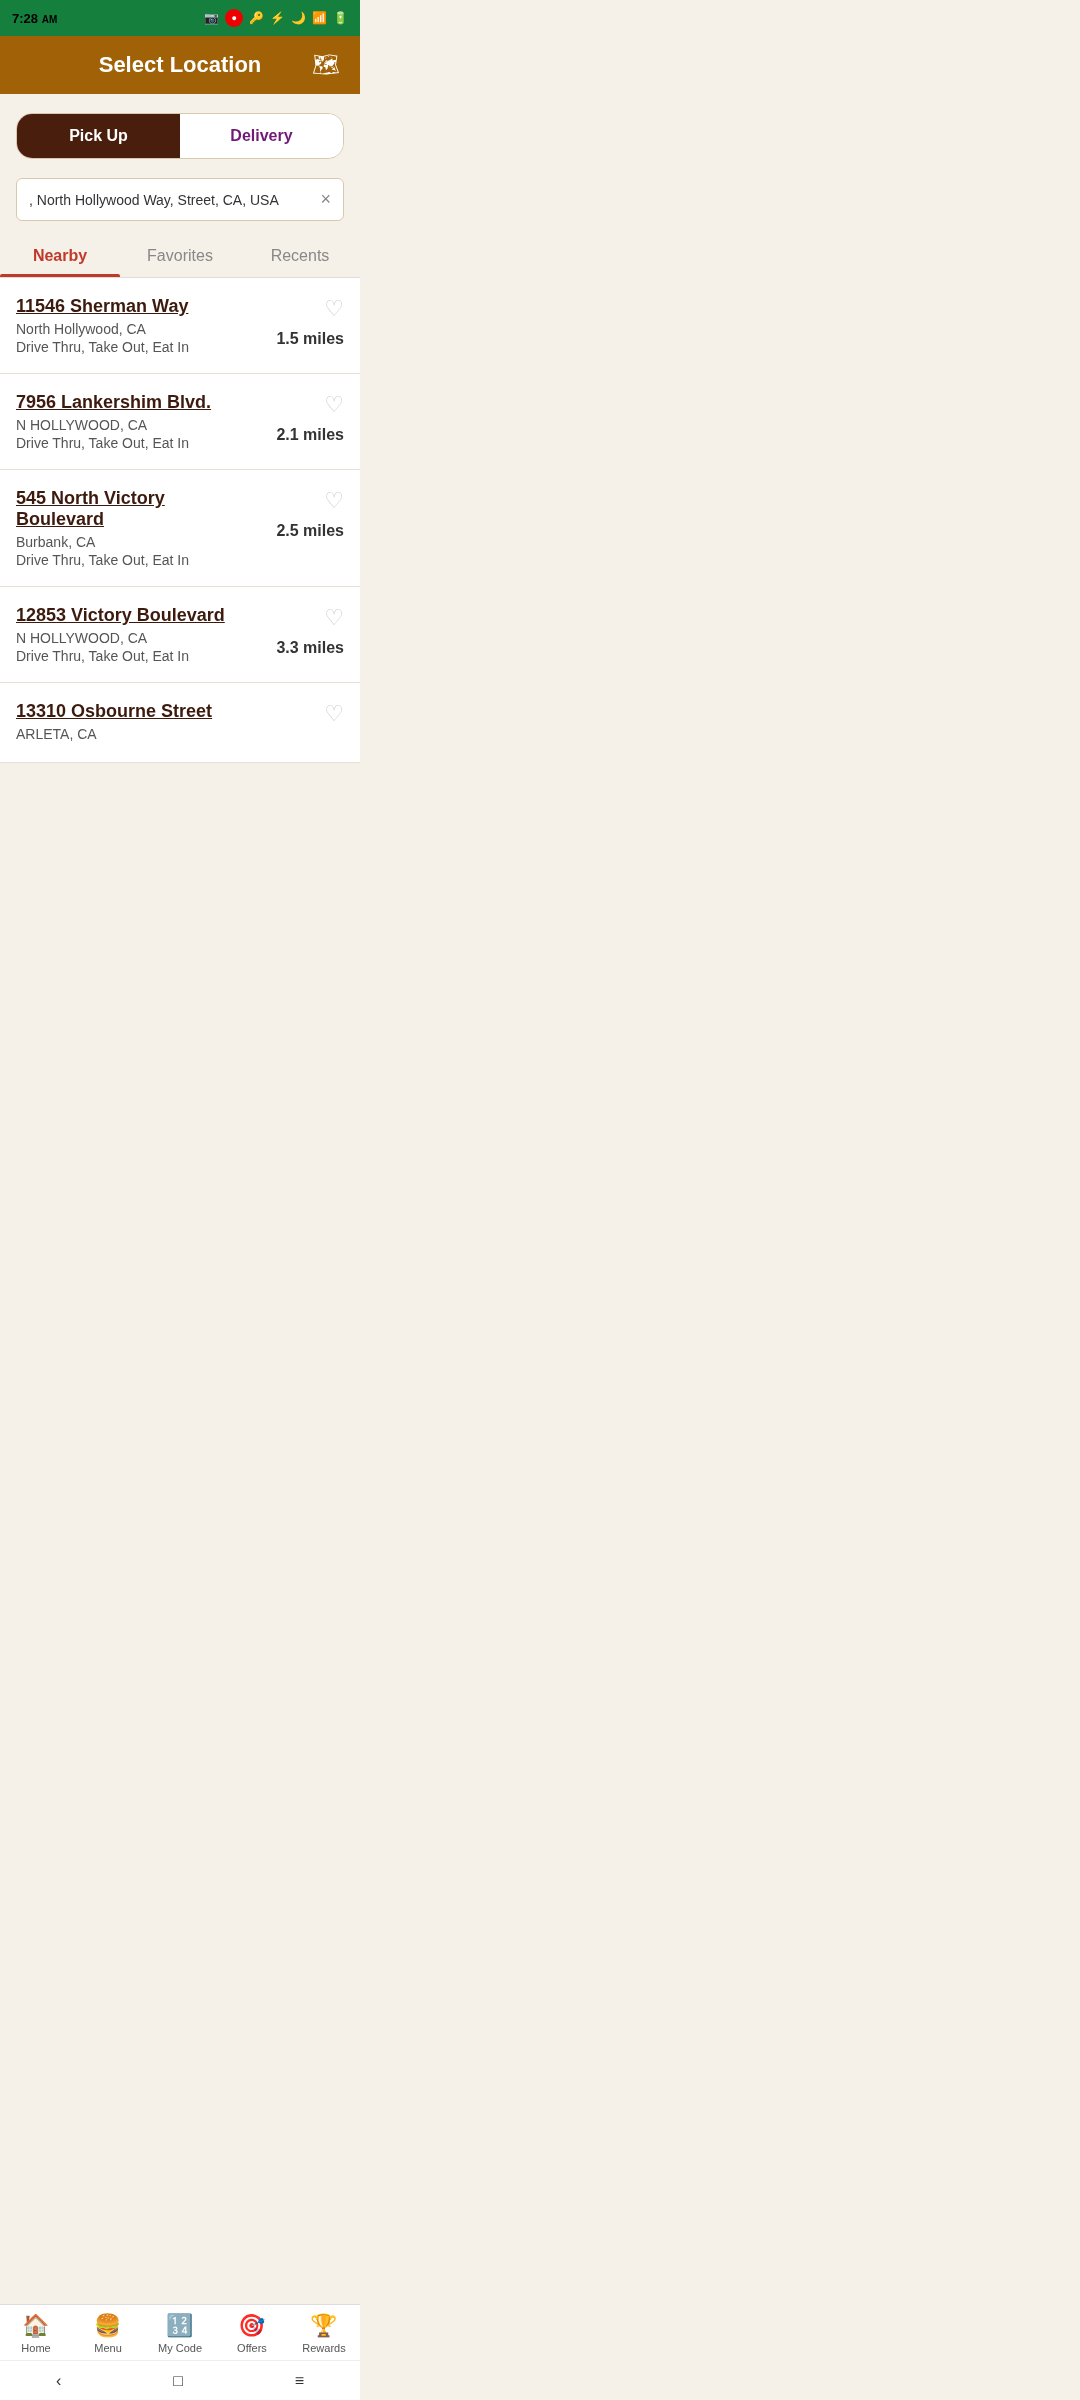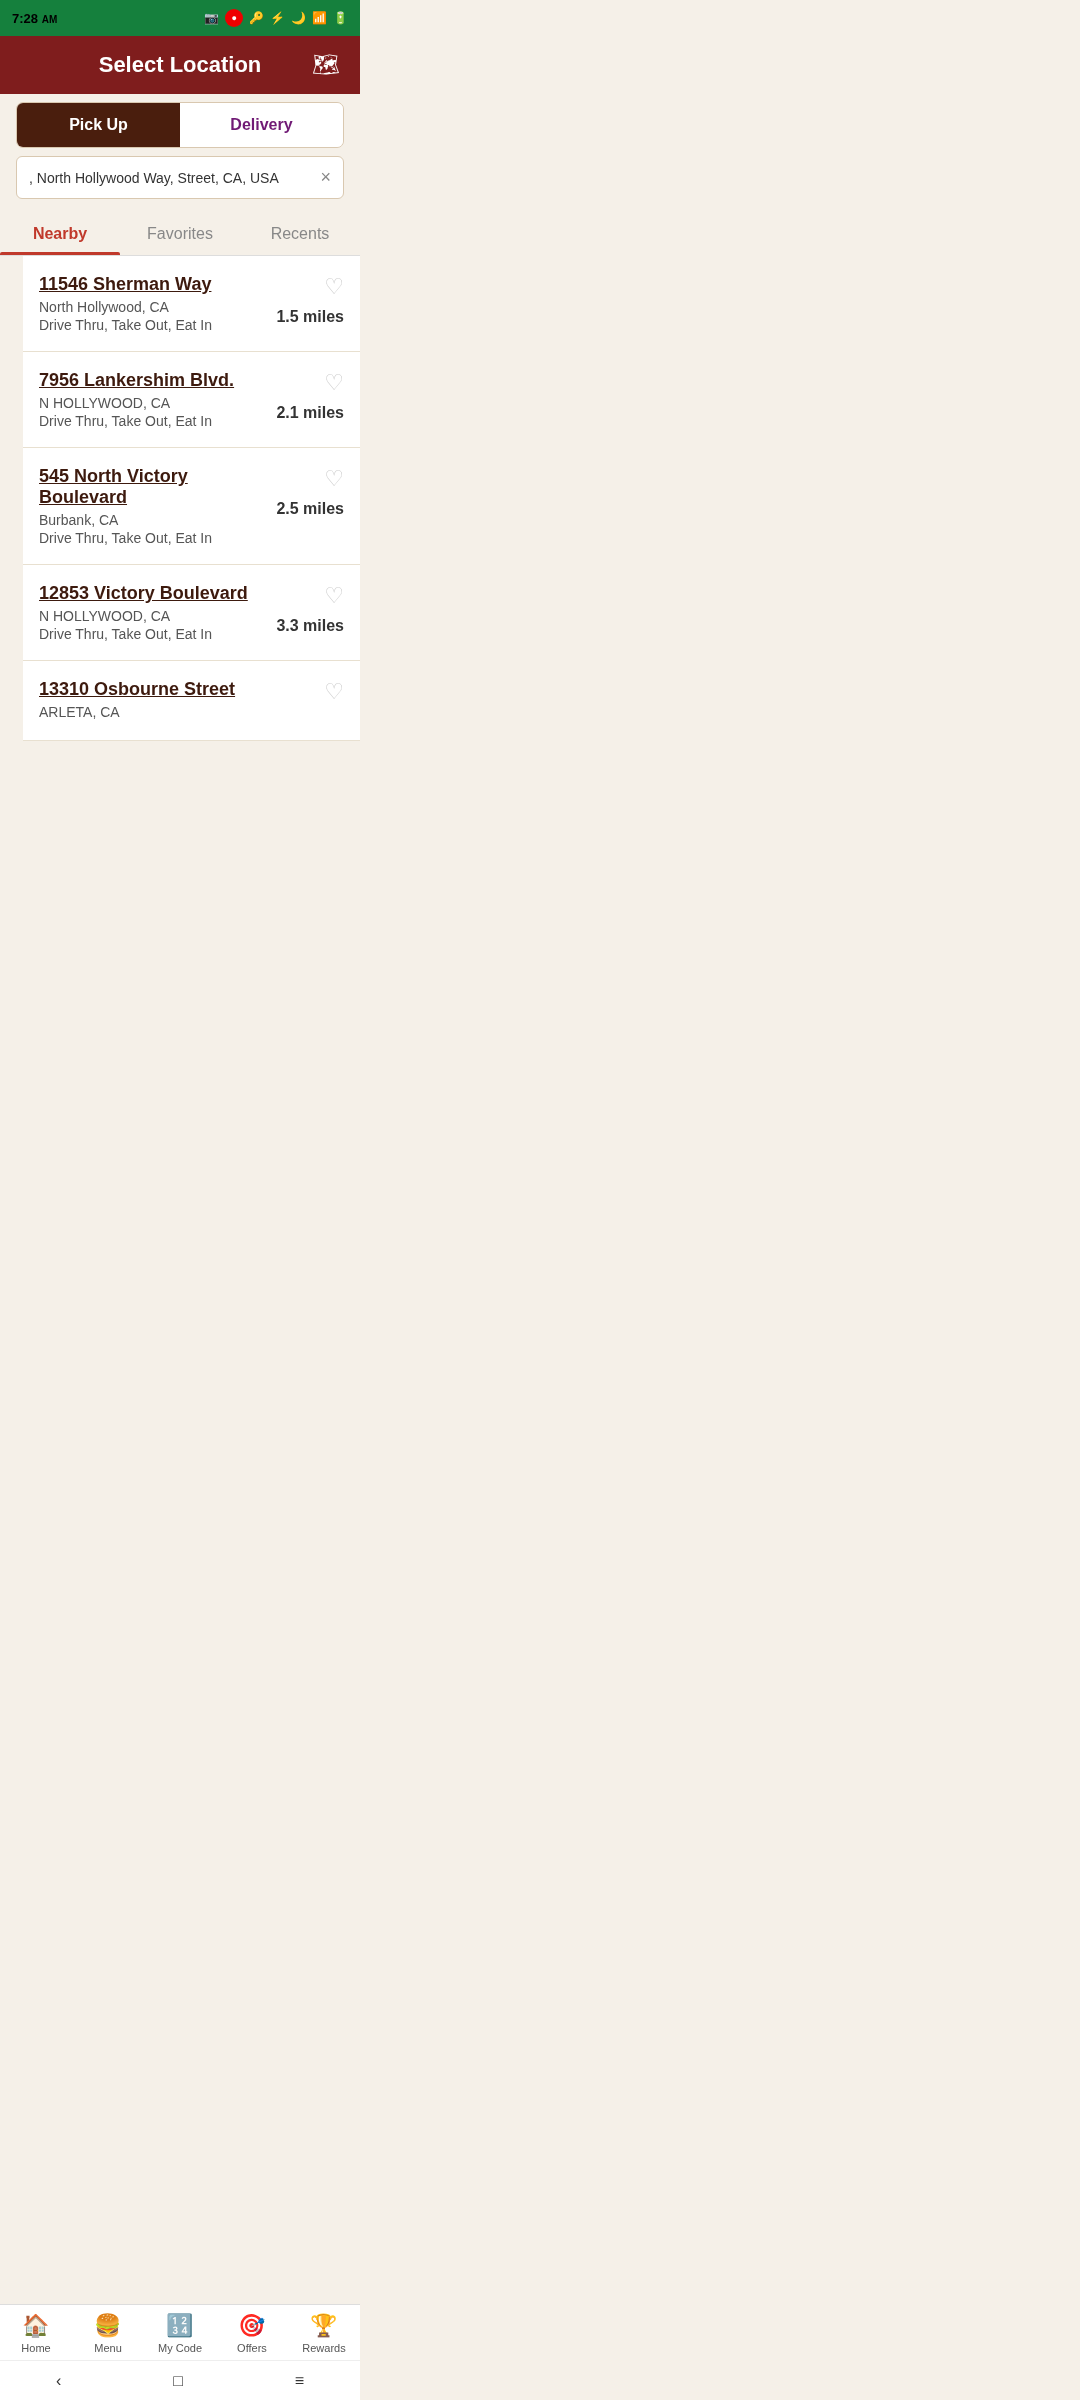--- a/index.html
+++ b/index.html
@@ -30,21 +30,21 @@
     }
     .status-icons {
       display: flex;
       gap: 6px;
       align-items: center;
       font-size: 12px;
     }
 
     
     .header {
-      background: #7f1d1d;
+      background: #a16207;
       display: flex;
       justify-content: center;
       align-items: flex-end;
       padding: 16px 20px;
       position: relative;
     }
     .header-title {
       color: #fff;
       font-size: 22px;
       font-weight: 700;
@@ -52,22 +52,22 @@
     .header-map-icon {
       position: absolute;
       right: 20px;
       color: #fff;
       font-size: 22px;
     }
 
     
     .tab-switcher {
       display: flex;
-      margin: 8px 16px;
-      border-radius: 7px;
+      margin: 19px 16px;
+      border-radius: 16px;
       overflow: hidden;
       border: 1.5px solid #d9c8b0;
     }
     .tab-btn {
       flex: 1;
       padding: 13px 0;
       font-size: 16px;
       font-weight: 600;
       border: none;
       cursor: pointer;
@@ -144,21 +144,20 @@
     }
 
     .location-item {
       background: #fff;
       border-bottom: 1px solid #e8e0d0;
       padding: 18px 16px 18px 16px;
       display: flex;
       align-items: flex-start;
       justify-content: space-between;
       cursor: pointer;
-      margin-left: 23px;
     }
 
     .location-info {
       flex: 1;
     }
 
     .location-name {
       font-size: 18px;
       font-weight: 700;
       color: #3d1a0e;

